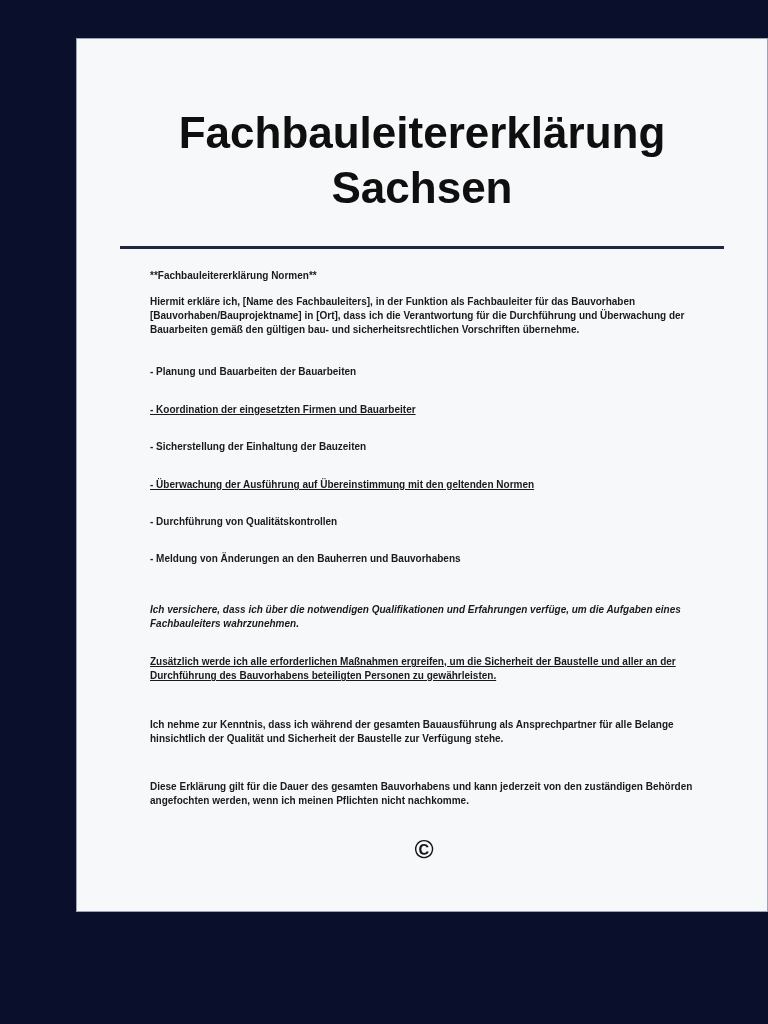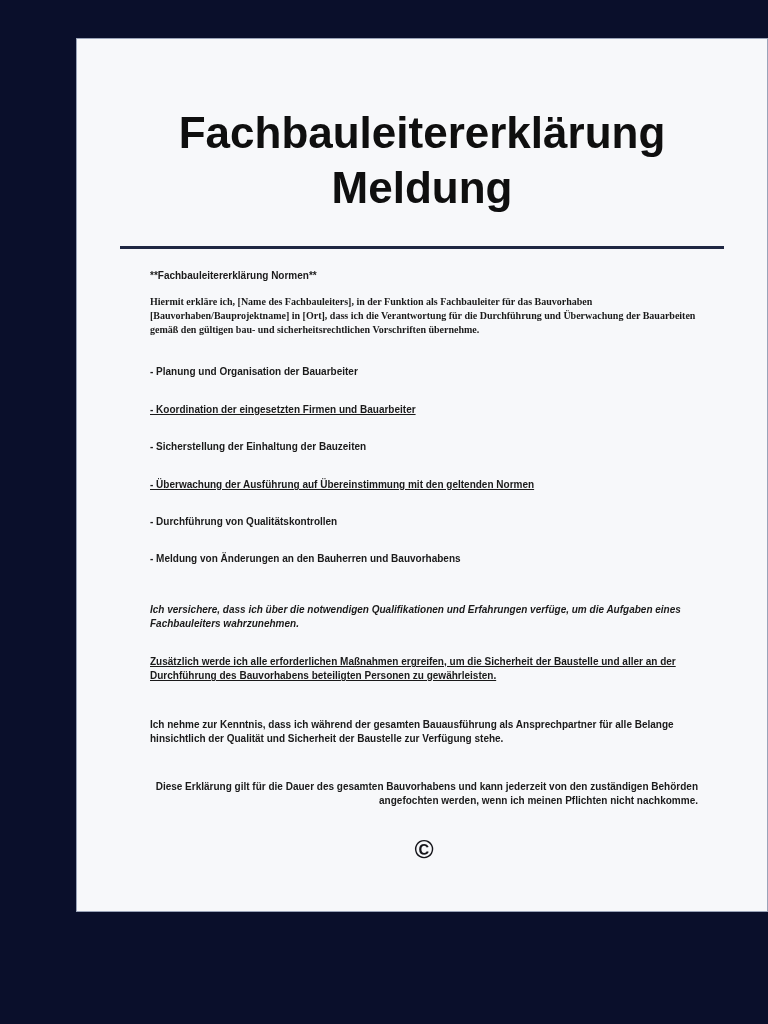--- a/index.html
+++ b/index.html
@@ -34,57 +34,57 @@
   }
   .doc-body {
     margin: 20px 0 0 73px;
     width: 548px;
     font-size: 10px;
     line-height: 14px;
     font-weight: bold;
     color: #1a1a1a;
   }
   .doc-body p { margin: 0; }
-  .mt12 { margin-top: 12px !important; font-family: Liberation Serif, serif; }
+  .mt12 { margin-top: 12px !important; }
   .mt23 { margin-top: 23px !important; }
   .mt24 { margin-top: 24px !important; text-decoration: underline; }
   .mt28 { margin-top: 28px !important; }
   .mt31 { margin-top: 31px !important; }
-  .mt34 { margin-top: 34px !important; text-align: right; }
+  .mt34 { margin-top: 34px !important; }
   .mt35 { margin-top: 35px !important; }
   .mt37 { margin-top: 37px !important; font-style: italic; }
   .copyright {
     margin-top: 29px;
     text-align: center;
     font-size: 26px;
     line-height: 24px;
     font-weight: bold;
     color: #15151a;
   }
 </style>
 </head>
 <body>
 
 <div class="paper">
 
   <h1 class="doc-title">
     <span>Fachbauleitererklärung</span>
-    <span>Meldung</span>
+    <span>Sachsen</span>
   </h1>
 
   <div class="divider"></div>
 
   <div class="doc-body">
 
     <p>**Fachbauleitererklärung Normen**</p>
 
     <p class="mt12">Hiermit erkläre ich, [Name des Fachbauleiters], in der Funktion als Fachbauleiter für das Bauvorhaben [Bauvorhaben/Bauprojektname] in [Ort], dass ich die Verantwortung für die Durchführung und Überwachung der Bauarbeiten gemäß den gültigen bau- und sicherheitsrechtlichen Vorschriften übernehme.</p>
 
 
-    <p class="mt28">- Planung und Organisation der Bauarbeiter</p>
+    <p class="mt28">- Planung und Bauarbeiten der Bauarbeiten</p>
     <p class="mt24">- Koordination der eingesetzten Firmen und Bauarbeiter</p>
     <p class="mt23">- Sicherstellung der Einhaltung der Bauzeiten</p>
     <p class="mt24">- Überwachung der Ausführung auf Übereinstimmung mit den geltenden Normen</p>
     <p class="mt23">- Durchführung von Qualitätskontrollen</p>
     <p class="mt23">- Meldung von Änderungen an den Bauherren und Bauvorhabens</p>
 
     <p class="mt37">Ich versichere, dass ich über die notwendigen Qualifikationen und Erfahrungen verfüge, um die Aufgaben eines Fachbauleiters wahrzunehmen.</p>
     <p class="mt24">Zusätzlich werde ich alle erforderlichen Maßnahmen ergreifen, um die Sicherheit der Baustelle und aller an der Durchführung des Bauvorhabens beteiligten Personen zu gewährleisten.</p>
     <p class="mt35">Ich nehme zur Kenntnis, dass ich während der gesamten Bauausführung als Ansprechpartner für alle Belange hinsichtlich der Qualität und Sicherheit der Baustelle zur Verfügung stehe.</p>
     <p class="mt34">Diese Erklärung gilt für die Dauer des gesamten Bauvorhabens und kann jederzeit von den zuständigen Behörden angefochten werden, wenn ich meinen Pflichten nicht nachkomme.</p>

